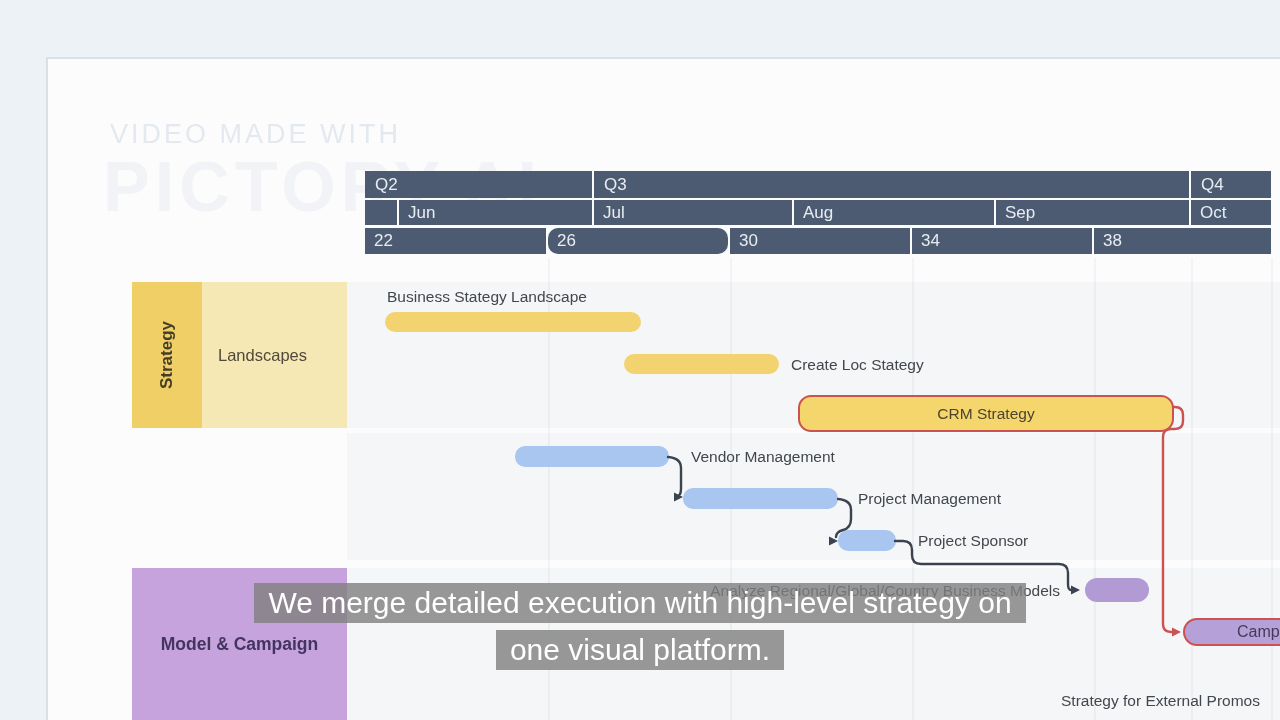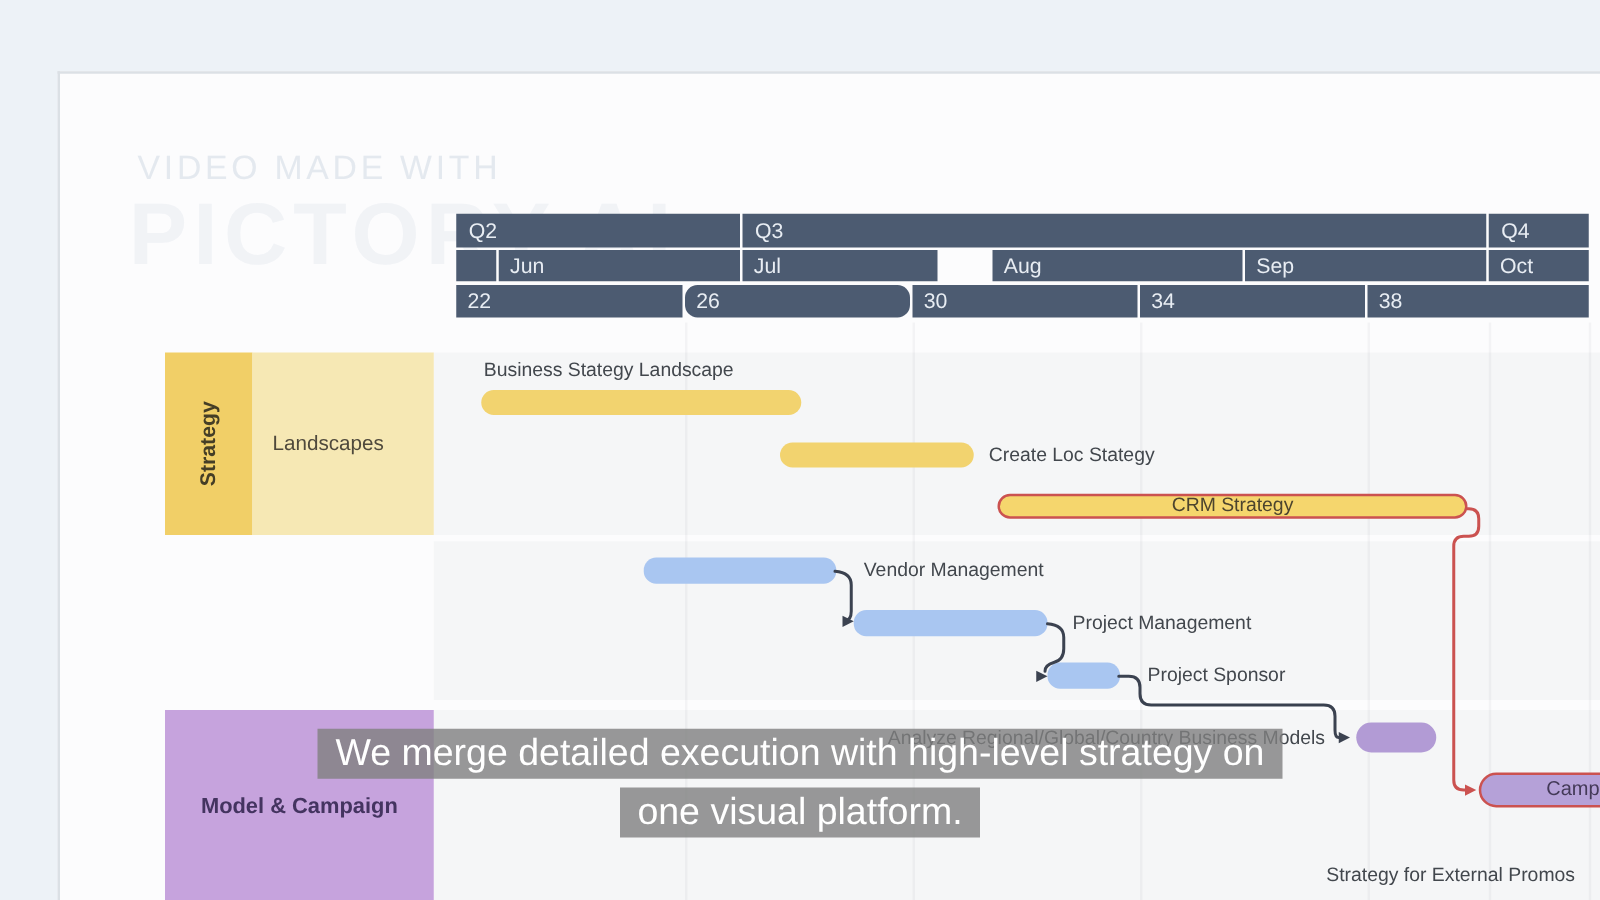--- a/index.html
+++ b/index.html
@@ -65,21 +65,21 @@
       <div class="gridline" style="left: 1191px;"></div>
       <div class="gridline" style="left: 1271px;"></div>
     </div>
 
   <div id="timeline-header">
       <div class="hcell hq" style="left: 365px; top: 171px; width: 227px; height: 27px;">Q2</div>
       <div class="hcell hq" style="left: 594px; top: 171px; width: 595px; height: 27px;">Q3</div>
       <div class="hcell hq" style="left: 1191px; top: 171px; width: 80px; height: 27px;">Q4</div>
       <div class="hcell hm" style="left: 365px; top: 200px; width: 32px; height: 25px;"></div>
       <div class="hcell hm" style="left: 399px; top: 200px; width: 193px; height: 25px; text-align: center;">Jun</div>
-      <div class="hcell hm" style="left: 594px; top: 200px; width: 156px; height: 25px;">Jul</div>
+      <div class="hcell hm" style="left: 594px; top: 200px; width: 198px; height: 25px;">Jul</div>
       <div class="hcell hm" style="left: 794px; top: 200px; width: 200px; height: 25px;">Aug</div>
       <div class="hcell hm" style="left: 996px; top: 200px; width: 193px; height: 25px;">Sep</div>
       <div class="hcell hm" style="left: 1191px; top: 200px; width: 80px; height: 25px;">Oct</div>
       <div class="hcell hw" style="left: 365px; top: 228px; width: 181px; height: 26px;">22</div>
       <div class="hcell hw" style="left: 548px; top: 228px; width: 180px; height: 26px; border-radius: 10px;">26</div>
       <div class="hcell hw" style="left: 730px; top: 228px; width: 180px; height: 26px;">30</div>
       <div class="hcell hw" style="left: 912px; top: 228px; width: 180px; height: 26px;">34</div>
       <div class="hcell hw" style="left: 1094px; top: 228px; width: 177px; height: 26px;">38</div>
     </div>
 
@@ -91,21 +91,21 @@
   </div>
   <div class="sb" id="sb-model">
     <span>Model &amp; Campaign</span>
   </div>
 
   <div id="tasks">
       <div class="bar" style="left: 385px; top: 312px; width: 256px; height: 20px; background: rgb(242, 211, 111); border-radius: 10px;"></div>
       <div class="task-label" style="left: 387px; top: 288px;">Business Stategy Landscape</div>
       <div class="bar" style="left: 624px; top: 354px; width: 155px; height: 20px; background: rgb(242, 211, 111); border-radius: 10px;"></div>
       <div class="task-label" style="left: 791px; top: 356px;">Create Loc Stategy</div>
-      <div class="bar" style="left: 798px; top: 395px; width: 376px; height: 20px; background: rgb(245, 214, 109); border-radius: 13px; border: 2.5px solid rgb(203, 82, 80); color: rgb(76, 68, 46);">CRM Strategy</div>
+      <div class="bar" style="left: 798px; top: 395px; width: 376px; height: 37px; background: rgb(245, 214, 109); border-radius: 13px; border: 2.5px solid rgb(203, 82, 80); color: rgb(76, 68, 46);">CRM Strategy</div>
       <div class="bar" style="left: 515px; top: 446px; width: 154px; height: 21px; background: rgb(169, 198, 241); border-radius: 10px;"></div>
       <div class="task-label" style="left: 691px; top: 448px;">Vendor Management</div>
       <div class="bar" style="left: 683px; top: 488px; width: 155px; height: 21px; background: rgb(169, 198, 241); border-radius: 10px;"></div>
       <div class="task-label" style="left: 858px; top: 490px;">Project Management</div>
       <div class="bar" style="left: 838px; top: 530px; width: 58px; height: 21px; background: rgb(169, 198, 241); border-radius: 10px;"></div>
       <div class="task-label" style="left: 918px; top: 532px;">Project Sponsor</div>
       <div class="bar" style="left: 1085px; top: 578px; width: 64px; height: 24px; background: rgb(178, 155, 213); border-radius: 12px;"></div>
       <div class="task-label" style="left: 540px; top: 582px; width: 520px; text-align: right;">Analyze Regional/Global/Country Business Models</div>
       <div class="bar" style="left: 1183px; top: 618px; width: 122px; height: 28px; background: rgb(181, 161, 216); border-radius: 14px; border: 2.5px solid rgb(203, 82, 80); color: rgb(68, 58, 88); justify-content: flex-start; padding-left: 52px; font-size: 16px;">Campaign</div>
       <div class="task-label" style="left: 1061px; top: 665px; margin-top: 27px;">Strategy for External Promos</div>

